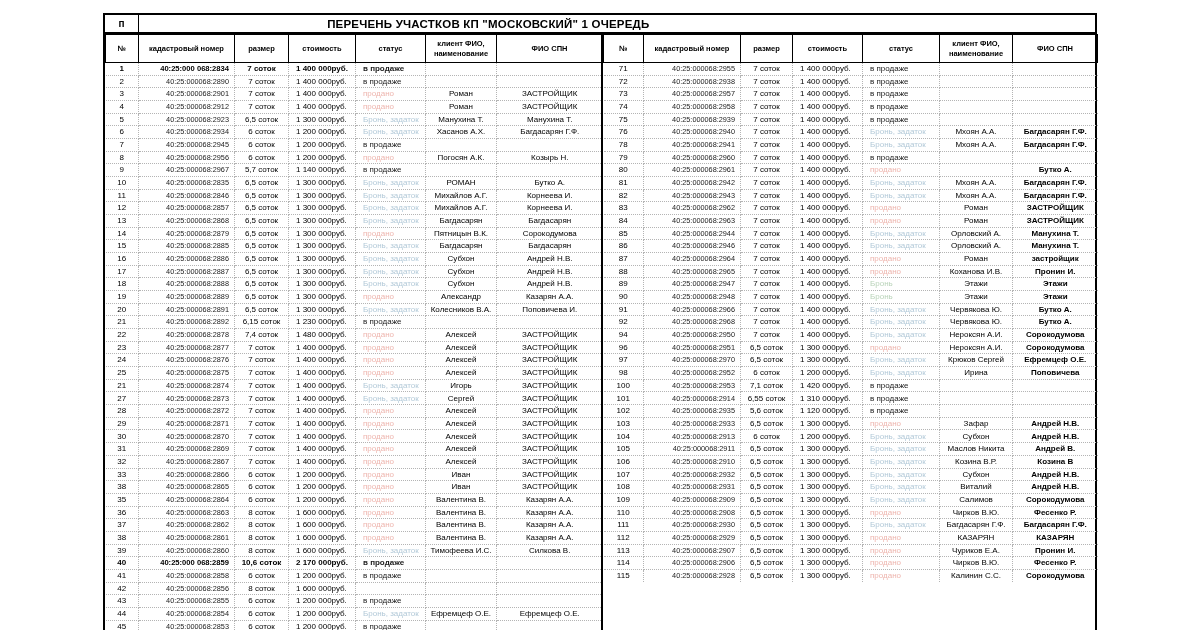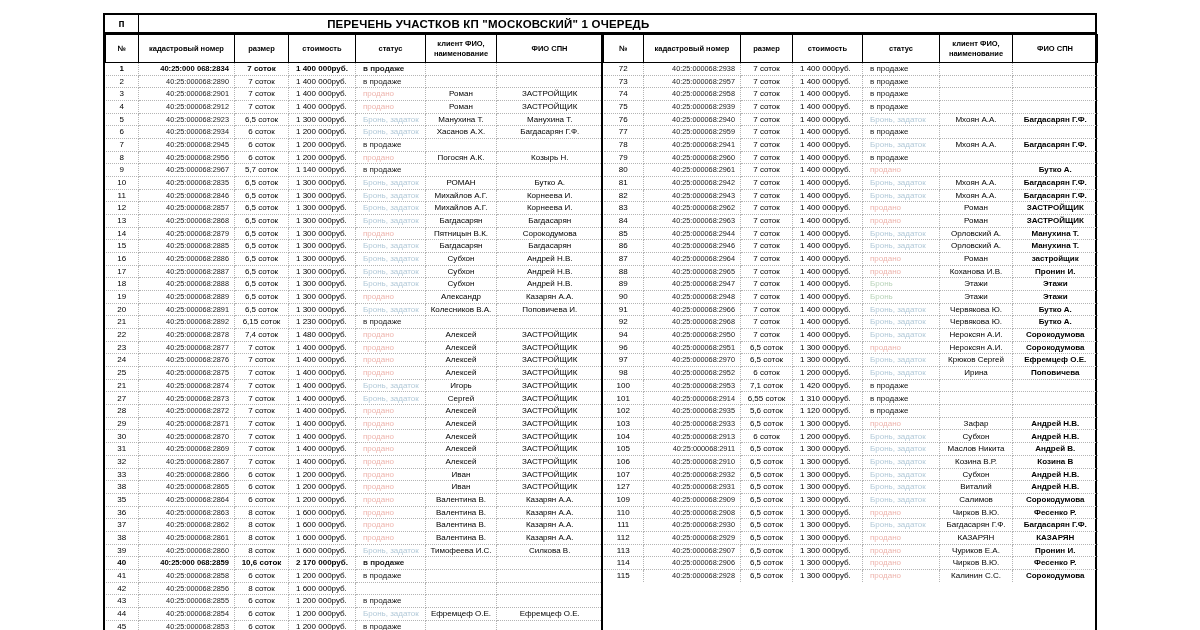--- a/index.html
+++ b/index.html
@@ -488,20 +488,29 @@
               <th>кадастровый номер</th>
               <th>размер</th>
               <th>стоимость</th>
               <th>статус</th>
               <th>клиент ФИО, наименование</th>
               <th>ФИО СПН</th>
             </tr>
           </thead>
         <tbody>
             <tr>
+              <td class="c-num">71</td>
+              <td class="c-kad">40:25:000068:2955</td>
+              <td class="c-size">7 соток</td>
+              <td class="c-price">1 400 000руб.</td>
+              <td class="c-status" style="color: rgb(26, 26, 26);">в продаже</td>
+              <td class="c-client"></td>
+              <td class="c-spn"></td>
+            </tr>
+            <tr>
               <td class="c-num">72</td>
               <td class="c-kad">40:25:000068:2938</td>
               <td class="c-size">7 соток</td>
               <td class="c-price">1 400 000руб.</td>
               <td class="c-status" style="color: rgb(26, 26, 26);">в продаже</td>
               <td class="c-client"></td>
               <td class="c-spn"></td>
             </tr>
             <tr>
               <td class="c-num">73</td>
@@ -531,29 +540,20 @@
               <td class="c-spn"></td>
             </tr>
             <tr>
               <td class="c-num">76</td>
               <td class="c-kad">40:25:000068:2940</td>
               <td class="c-size">7 соток</td>
               <td class="c-price">1 400 000руб.</td>
               <td class="c-status" style="color: rgb(178, 201, 216);">Бронь, задаток</td>
               <td class="c-client">Мхоян А.А.</td>
               <td class="c-spn">Багдасарян Г.Ф.</td>
-            </tr>
-            <tr>
-              <td class="c-num">77</td>
-              <td class="c-kad">40:25:000068:2959</td>
-              <td class="c-size">7 соток</td>
-              <td class="c-price">1 400 000руб.</td>
-              <td class="c-status" style="color: rgb(26, 26, 26);">в продаже</td>
-              <td class="c-client"></td>
-              <td class="c-spn"></td>
             </tr>
             <tr>
               <td class="c-num">78</td>
               <td class="c-kad">40:25:000068:2941</td>
               <td class="c-size">7 соток</td>
               <td class="c-price">1 400 000руб.</td>
               <td class="c-status" style="color: rgb(178, 201, 216);">Бронь, задаток</td>
               <td class="c-client">Мхоян А.А.</td>
               <td class="c-spn">Багдасарян Г.Ф.</td>
             </tr>
@@ -785,21 +785,21 @@
             <tr>
               <td class="c-num">107</td>
               <td class="c-kad">40:25:000068:2932</td>
               <td class="c-size">6,5 соток</td>
               <td class="c-price">1 300 000руб.</td>
               <td class="c-status" style="color: rgb(178, 201, 216);">Бронь, задаток</td>
               <td class="c-client">Субхон</td>
               <td class="c-spn">Андрей Н.В.</td>
             </tr>
             <tr>
-              <td class="c-num">127</td>
+              <td class="c-num">108</td>
               <td class="c-kad">40:25:000068:2931</td>
               <td class="c-size">6,5 соток</td>
               <td class="c-price">1 300 000руб.</td>
               <td class="c-status" style="color: rgb(178, 201, 216);">Бронь, задаток</td>
               <td class="c-client">Виталий</td>
               <td class="c-spn">Андрей Н.В.</td>
             </tr>
             <tr>
               <td class="c-num">109</td>
               <td class="c-kad">40:25:000068:2909</td>

